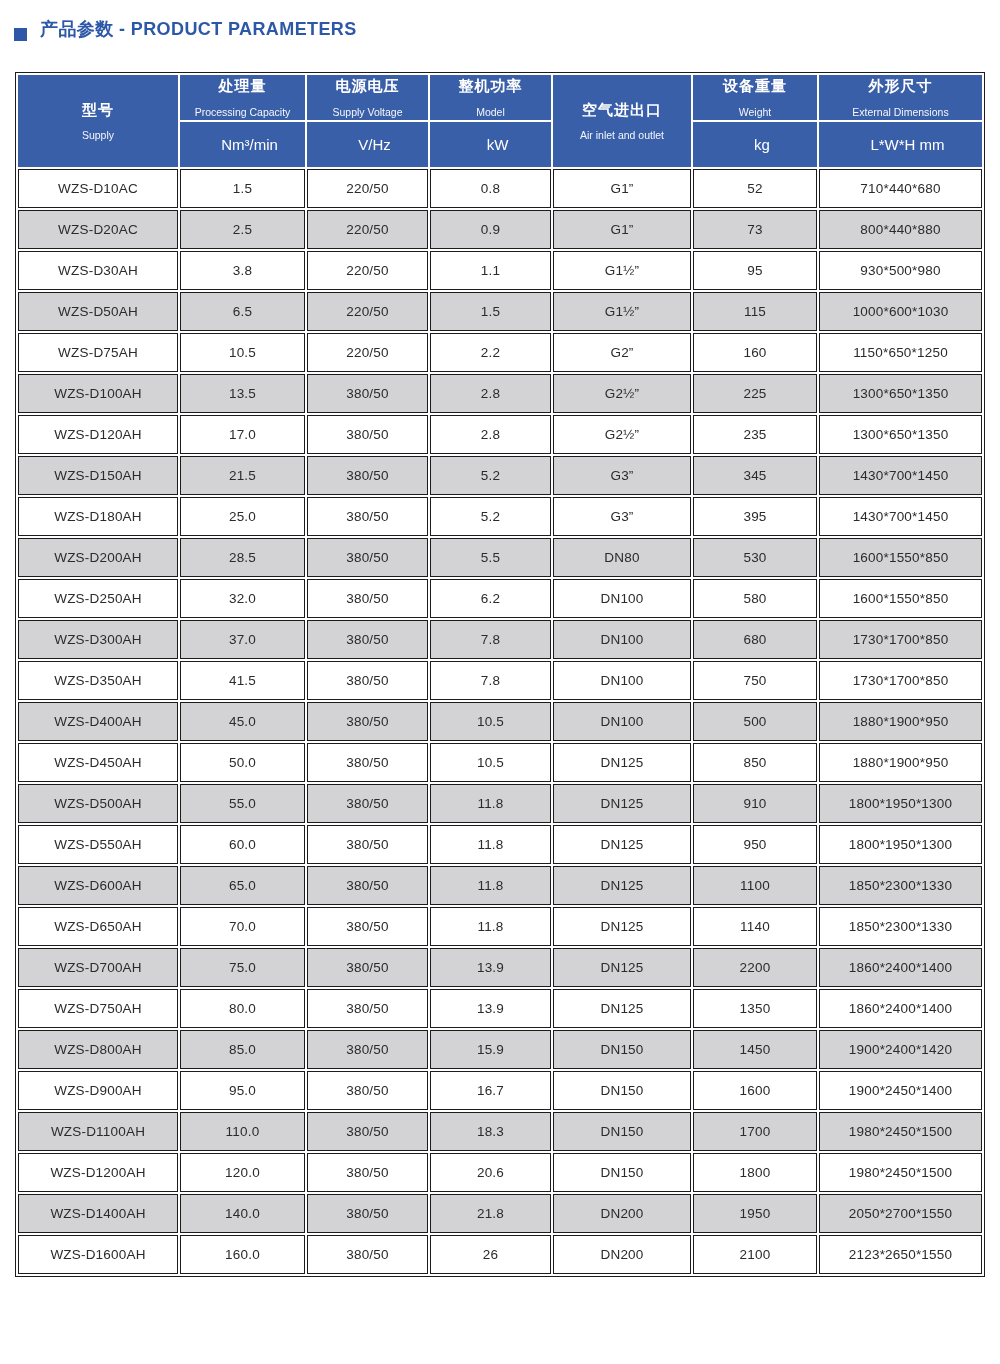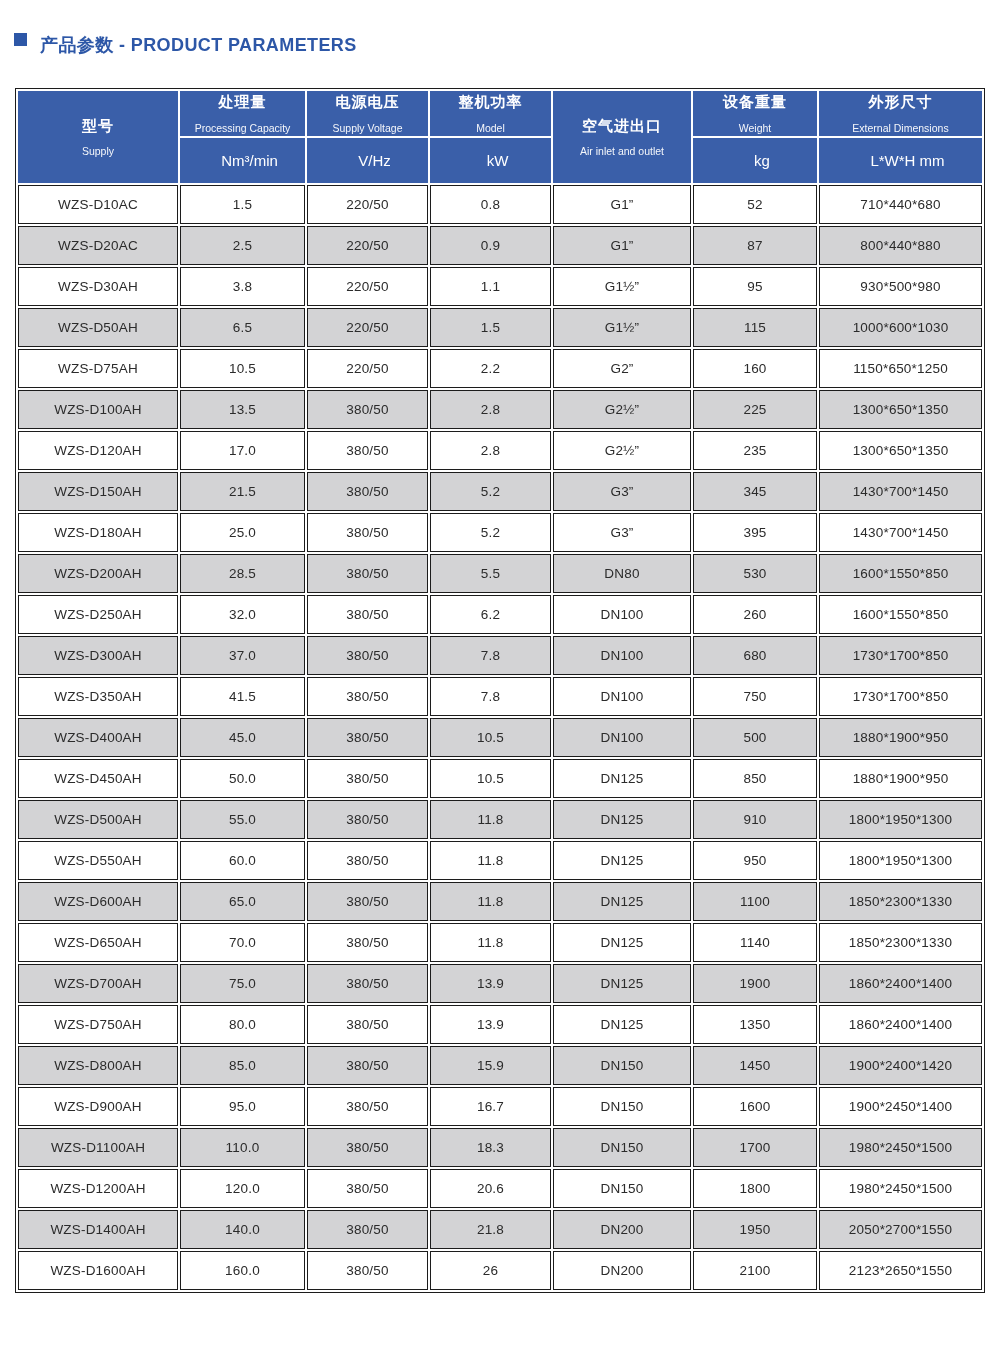--- a/index.html
+++ b/index.html
@@ -18,23 +18,22 @@
     font-family: "Liberation Sans", "DejaVu Sans", sans-serif;
   }
   .page {
     width: 1000px;
     height: 1364px;
     background: #ffffff;
     padding: 17px 15px 0 15px;
   }
   .section-title {
     display: flex;
-    align-items: flex-start;
+    align-items: flex-end;
     margin-left: -1px;
-    margin-top: 16px;
   }
   .bullet {
     width: 13px;
     height: 13px;
     background: var(--accent);
     flex: 0 0 auto;
   }
   .title-text {
     margin-left: 13px;
     color: var(--accent);
@@ -158,21 +157,21 @@
           <td>G1”</td>
           <td>52</td>
           <td>710*440*680</td>
         </tr>
         <tr class="alt">
           <td>WZS-D20AC</td>
           <td>2.5</td>
           <td>220/50</td>
           <td>0.9</td>
           <td>G1”</td>
-          <td>87</td>
+          <td>73</td>
           <td>800*440*880</td>
         </tr>
         <tr>
           <td>WZS-D30AH</td>
           <td>3.8</td>
           <td>220/50</td>
           <td>1.1</td>
           <td>G1½”</td>
           <td>95</td>
           <td>930*500*980</td>
@@ -239,21 +238,21 @@
           <td>DN80</td>
           <td>530</td>
           <td>1600*1550*850</td>
         </tr>
         <tr>
           <td>WZS-D250AH</td>
           <td>32.0</td>
           <td>380/50</td>
           <td>6.2</td>
           <td>DN100</td>
-          <td>260</td>
+          <td>580</td>
           <td>1600*1550*850</td>
         </tr>
         <tr class="alt">
           <td>WZS-D300AH</td>
           <td>37.0</td>
           <td>380/50</td>
           <td>7.8</td>
           <td>DN100</td>
           <td>680</td>
           <td>1730*1700*850</td>
@@ -320,21 +319,21 @@
           <td>DN125</td>
           <td>1140</td>
           <td>1850*2300*1330</td>
         </tr>
         <tr class="alt">
           <td>WZS-D700AH</td>
           <td>75.0</td>
           <td>380/50</td>
           <td>13.9</td>
           <td>DN125</td>
-          <td>1900</td>
+          <td>2200</td>
           <td>1860*2400*1400</td>
         </tr>
         <tr>
           <td>WZS-D750AH</td>
           <td>80.0</td>
           <td>380/50</td>
           <td>13.9</td>
           <td>DN125</td>
           <td>1350</td>
           <td>1860*2400*1400</td>

